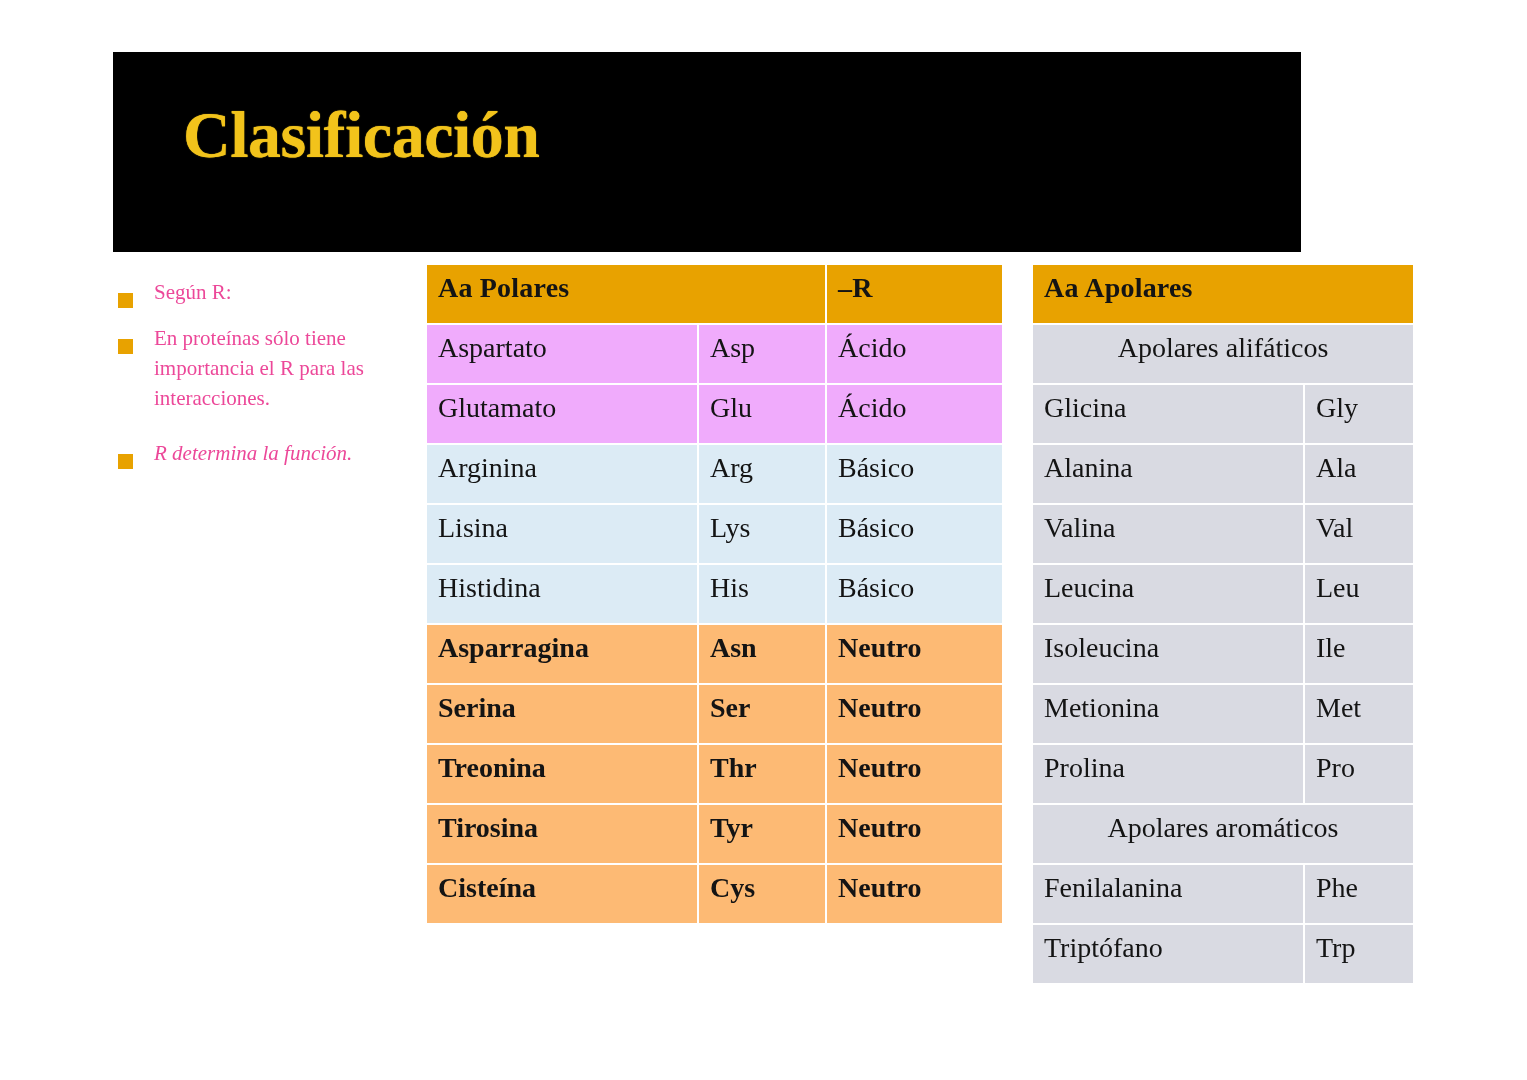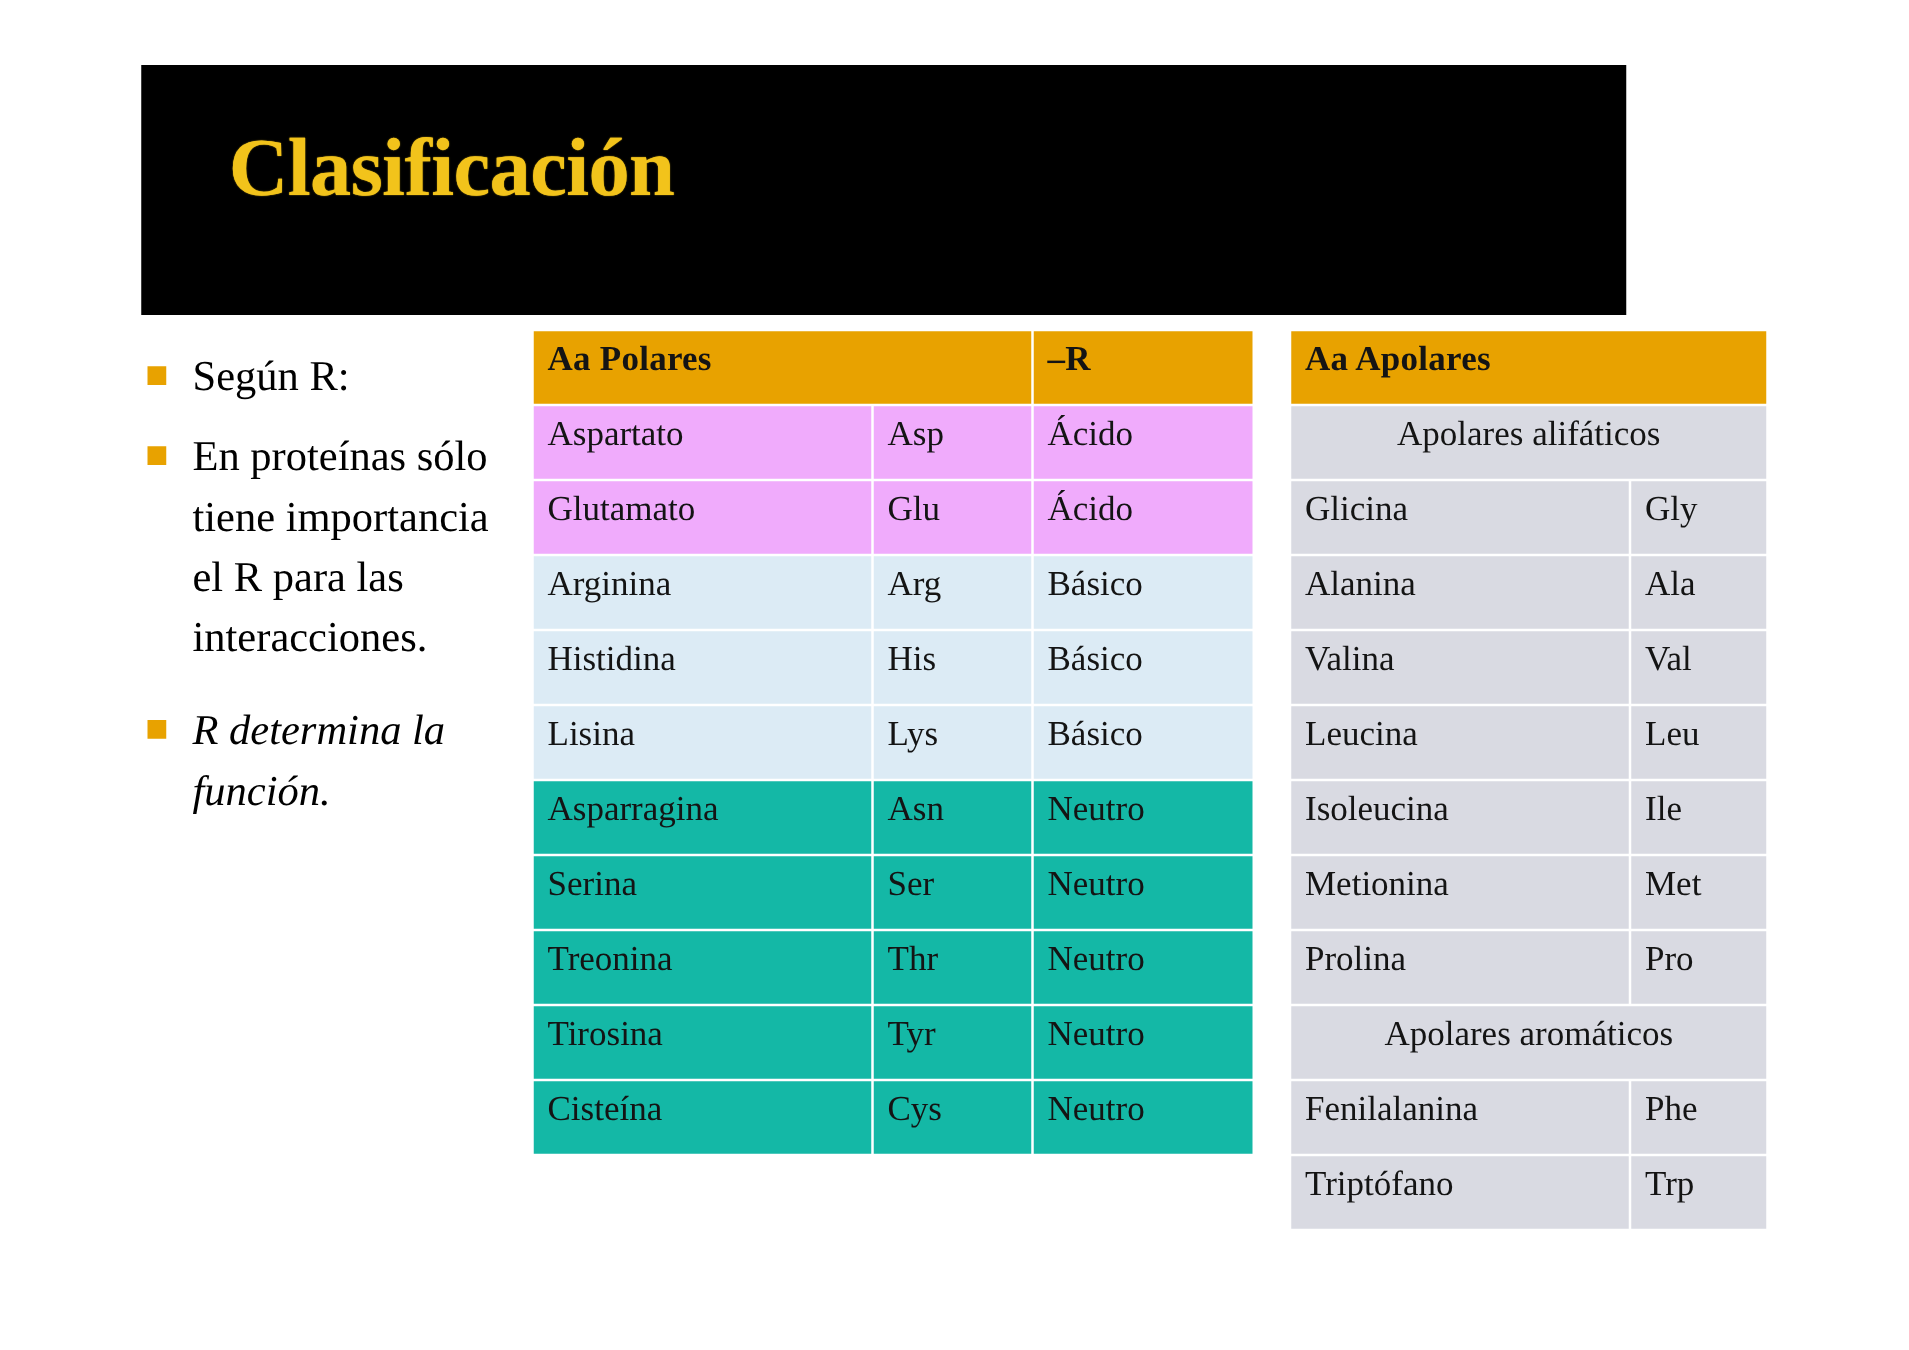--- a/index.html
+++ b/index.html
@@ -51,23 +51,23 @@
   }
   .bullet-marker {
     flex: 0 0 auto;
     width: 15px;
     height: 15px;
     background: #E8A200;
     margin-top: 15px;
     margin-right: 21px;
   }
   .bullet-text {
-    font-size: 34px;
+    font-size: 21px;
     line-height: 1.42;
-    color: #000000;
+    color: #ec4899;
   }
   #bullet-row-3 { margin-top: 26px; font-style: italic; }
 
   
   .amino-table {
     position: absolute;
     border-collapse: separate;
     border-spacing: 2px;
     table-layout: fixed;
   }
@@ -99,21 +99,21 @@
   #table-polares {
     left: 425px;
     top: 263px;
     width: 571px;
   }
   #table-polares col.c1 { width: 270px; }
   #table-polares col.c2 { width: 126px; }
   #table-polares col.c3 { width: 175px; }
   .row-acido   td { background: #f0abfc; }
   .row-basico  td { background: #DCEBF5; }
-  .row-neutro  td { background: #14b8a6; }
+  .row-neutro  td { background: #fdba74; font-weight: bold; }
 
   
   #table-apolares {
     left: 1031px;
     top: 263px;
     width: 378px;
   }
   #table-apolares col.c1 { width: 270px; }
   #table-apolares col.c2 { width: 108px; }
   #table-apolares td { background: #D9DAE2; }
@@ -162,27 +162,27 @@
         <td>Glutamato</td>
         <td>Glu</td>
         <td>Ácido</td>
       </tr>
       <tr class="row-basico">
         <td>Arginina</td>
         <td>Arg</td>
         <td>Básico</td>
       </tr>
       <tr class="row-basico">
+        <td>Lisina</td>
+        <td>Lys</td>
+        <td>Básico</td>
+      </tr>
+      <tr class="row-basico">
         <td>Histidina</td>
         <td>His</td>
-        <td>Básico</td>
-      </tr>
-      <tr class="row-basico">
-        <td>Lisina</td>
-        <td>Lys</td>
         <td>Básico</td>
       </tr>
       <tr class="row-neutro">
         <td>Asparragina</td>
         <td>Asn</td>
         <td>Neutro</td>
       </tr>
       <tr class="row-neutro">
         <td>Serina</td>
         <td>Ser</td>

